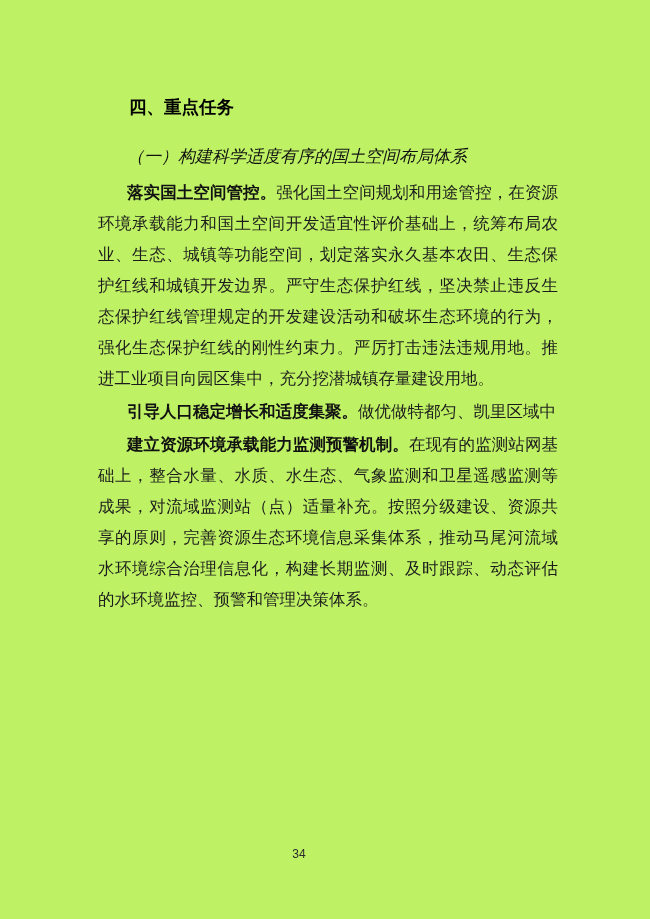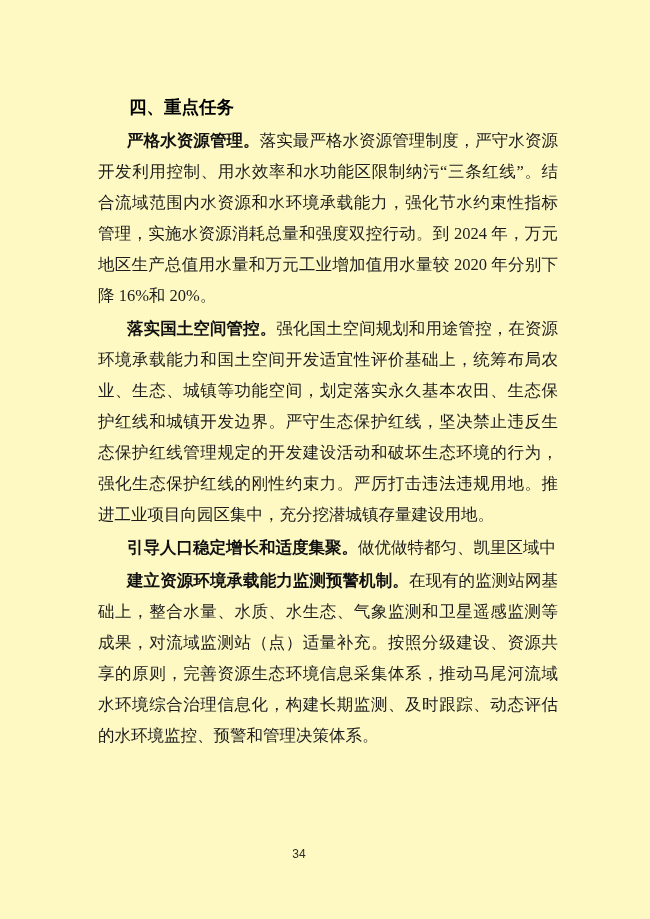--- a/index.html
+++ b/index.html
@@ -4,21 +4,21 @@
 <style>
   html, body {
     margin: 0;
     padding: 0;
     background: #ffffff;
   }
   .page {
     position: relative;
     width: 650px;
     height: 919px;
-    background: #fef9c3;
+    background: #bef264;
     overflow: hidden;
     font-family: "Liberation Serif", "DejaVu Serif", serif;
     color: #1a1a1a;
   }
   .content {
     position: absolute;
     left: 98px;
     top: 97px;
     width: 460px;
   }
@@ -70,22 +70,22 @@
   }
 </style>
 </head>
 <body>
 
 <div class="page">
   <div class="content">
 
     <h1 class="section-heading">四、重点任务</h1>
 
+    <h2 class="sub-heading">（一）构建科学适度有序的国土空间布局体系</h2>
 
-    <p class="para"><span class="lead">严格水资源管理。</span><span>落实最严格水资源管理制度，严守水资源开发利用控制、用水效率和水功能区限制纳污“三条红线”。结合流域范围内水资源和水环境承载能力，强化节水约束性指标管理，实施水资源消耗总量和强度双控行动。到 2024 年，万元地区生产总值用水量和万元工业增加值用水量较 2020 年分别下降 16%和 20%。</span></p>
 
     <p class="para"><span class="lead">落实国土空间管控。</span><span>强化国土空间规划和用途管控，在资源环境承载能力和国土空间开发适宜性评价基础上，统筹布局农业、生态、城镇等功能空间，划定落实永久基本农田、生态保护红线和城镇开发边界。严守生态保护红线，坚决禁止违反生态保护红线管理规定的开发建设活动和破坏生态环境的行为，强化生态保护红线的刚性约束力。严厉打击违法违规用地。推进工业项目向园区集中，充分挖潜城镇存量建设用地。</span></p>
 
     <p class="para"><span class="lead">引导人口稳定增长和适度集聚。</span><span>做优做特都匀、凯里区域中</span></p>
 
     <p class="para"><span class="lead">建立资源环境承载能力监测预警机制。</span><span>在现有的监测站网基础上，整合水量、水质、水生态、气象监测和卫星遥感监测等成果，对流域监测站（点）适量补充。按照分级建设、资源共享的原则，完善资源生态环境信息采集体系，推动马尾河流域水环境综合治理信息化，构建长期监测、及时跟踪、动态评估的水环境监控、预警和管理决策体系。</span></p>
 
   </div>
 
   <div class="page-number">34</div>

